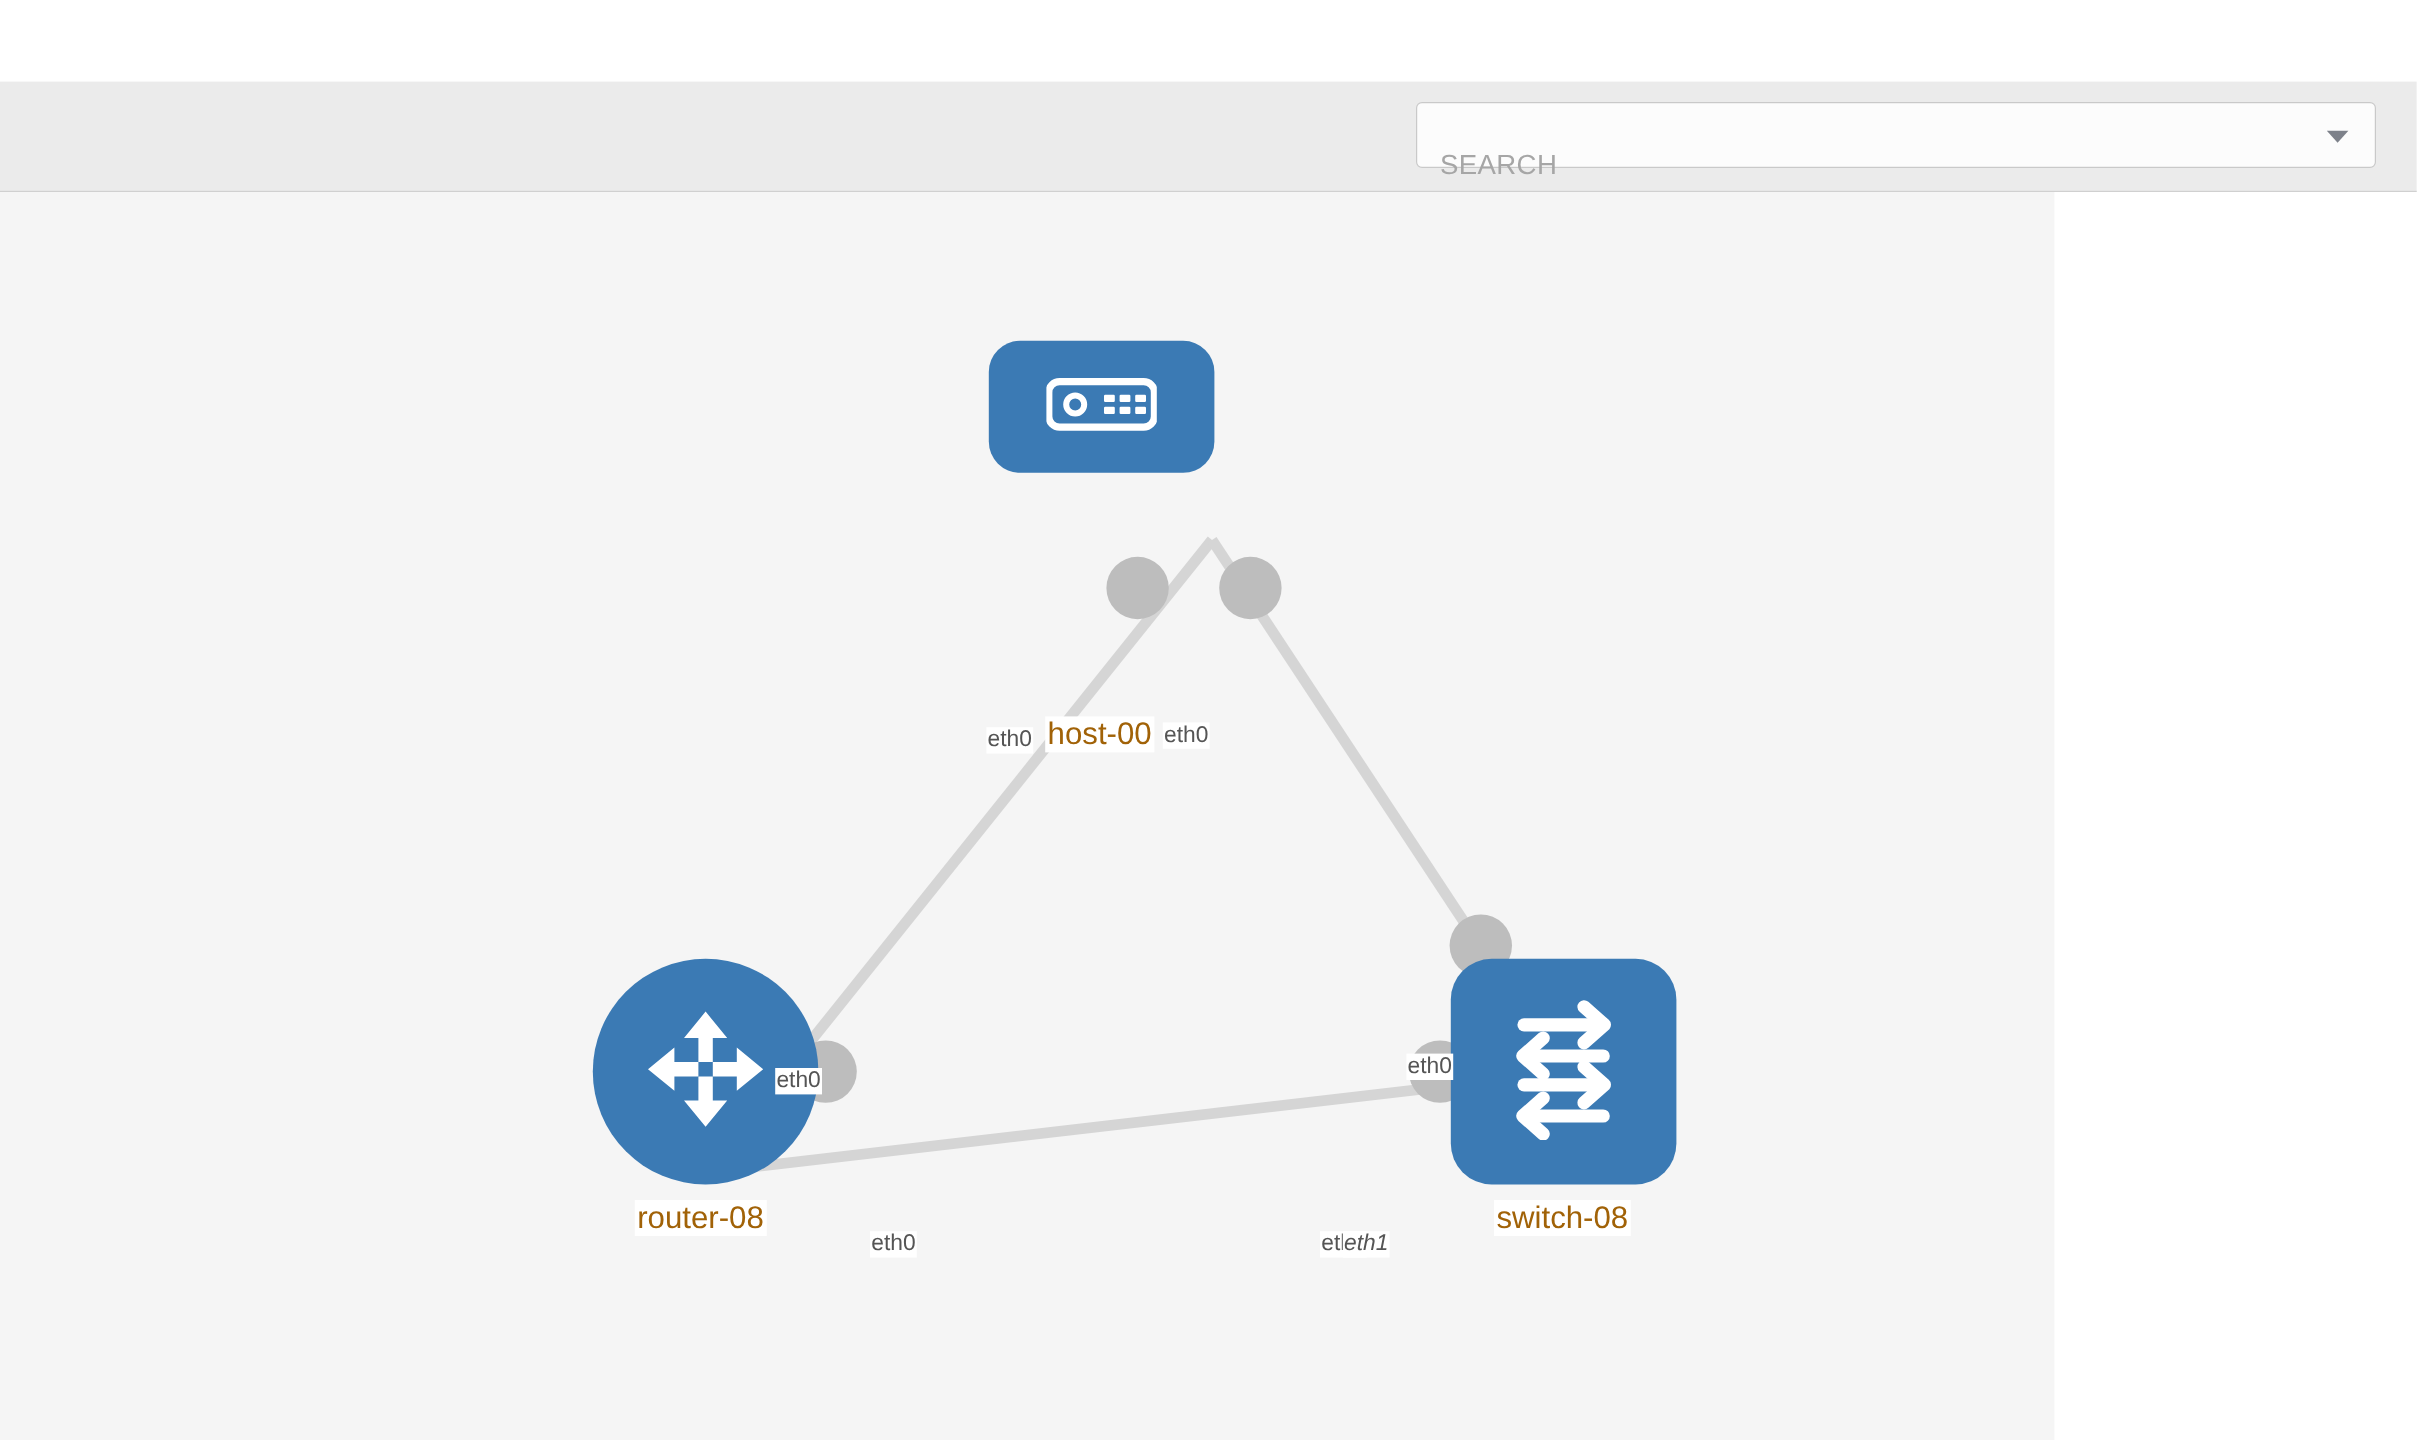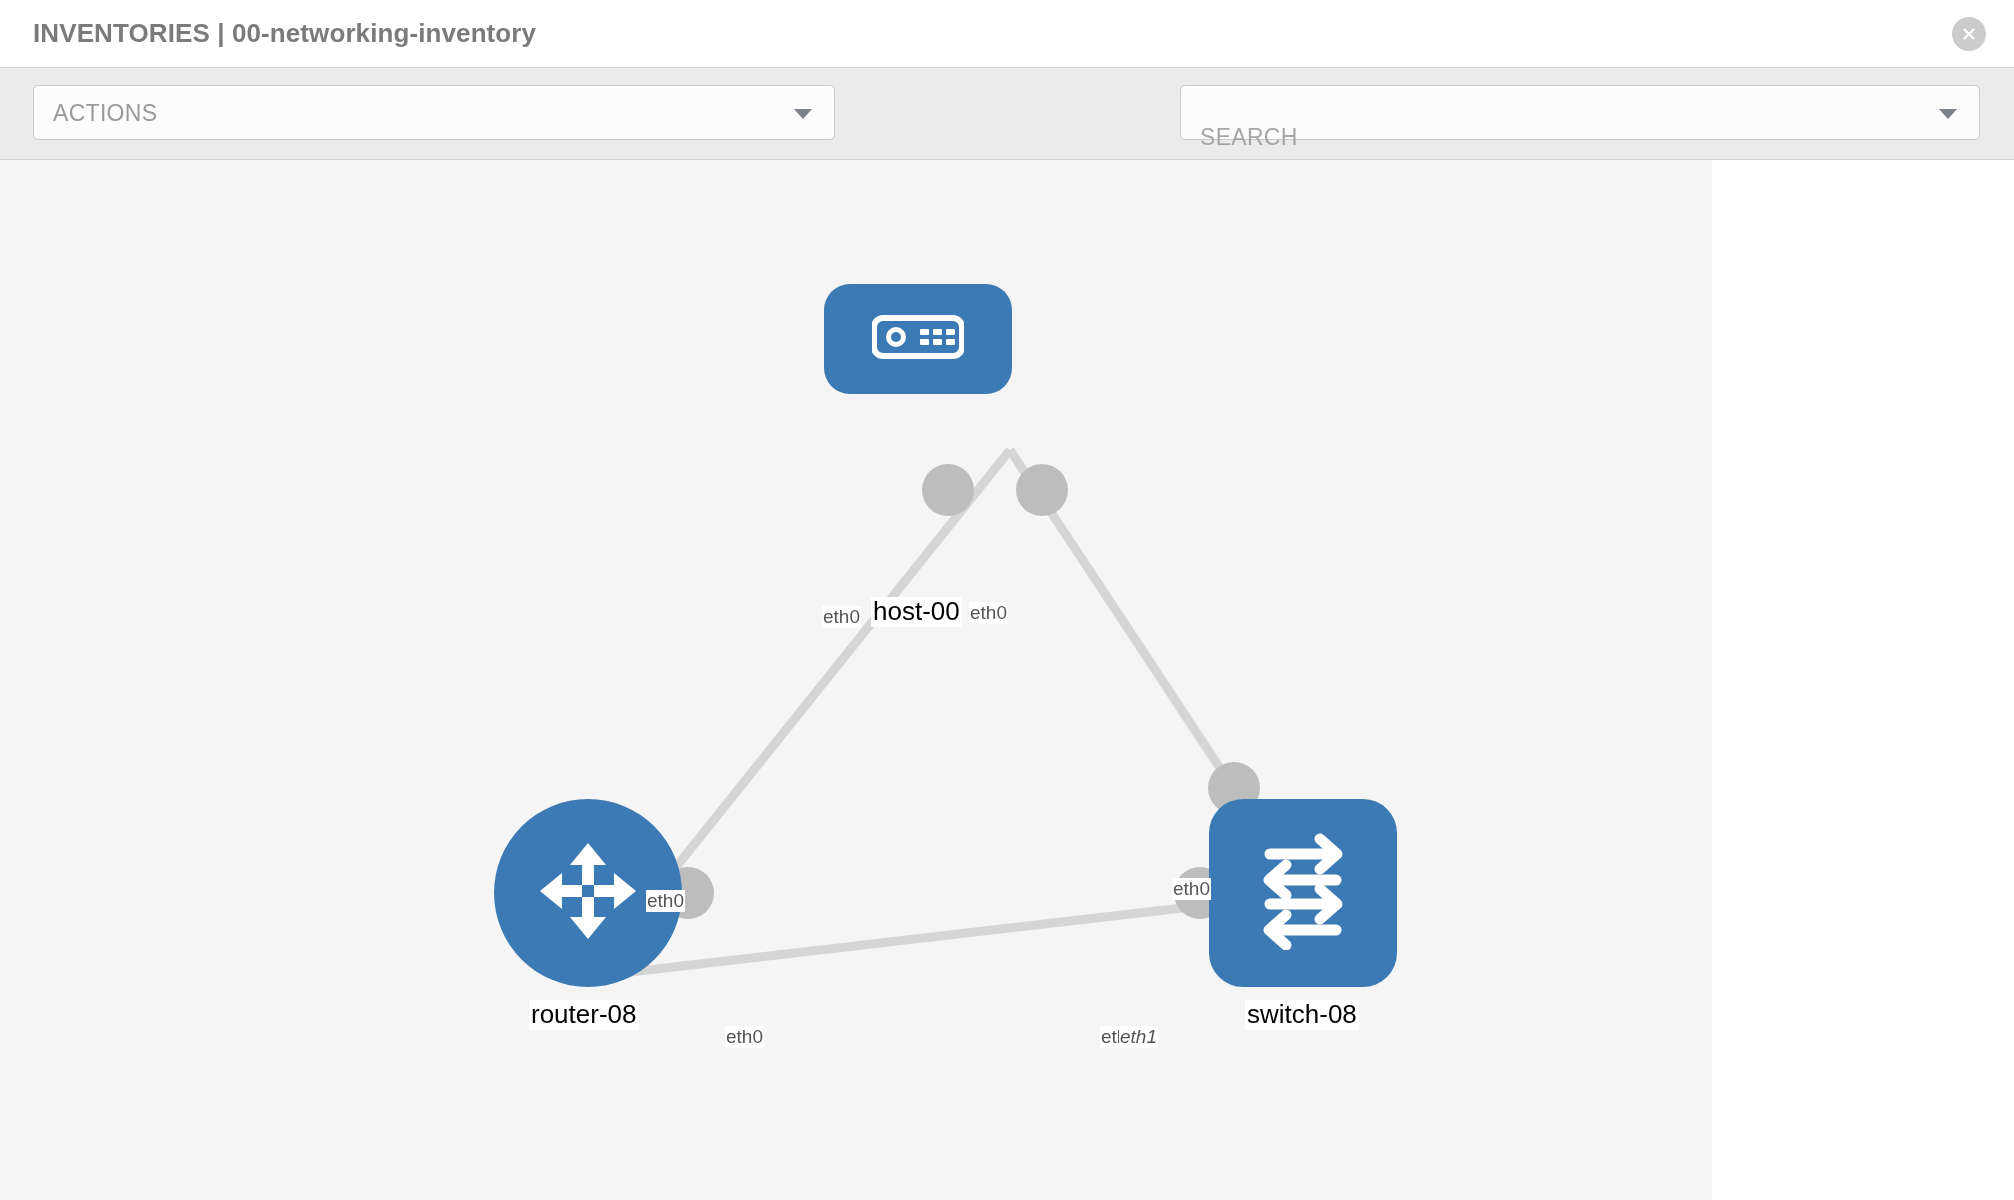--- a/index.html
+++ b/index.html
@@ -157,21 +157,21 @@
     position: absolute;
     background: #3b7ab4;
     display: flex;
     align-items: center;
     justify-content: center;
   }
 
   .node-label {
     position: absolute;
     font-size: 26px;
-    color: #000000;
+    color: #a16207;
     background: #ffffff;
     white-space: nowrap;
     padding: 0 2px;
     line-height: 1.15;
   }
 
   .iface-label {
     position: absolute;
     font-size: 19px;
     color: #555555;
@@ -180,37 +180,23 @@
     padding: 0 1px;
     line-height: 1.15;
     cursor: default;
   }
 </style>
 </head>
 <body>
 
 <div id="app">
 
-  <div class="header">
-    <div class="header-title">INVENTORIES | 00-networking-inventory</div>
-    <div class="close-btn">
-      <span>
-        <svg width="20" height="20" viewBox="0 0 20 20">
-          <path d="M5.8 4.2 L10 8.4 L14.2 4.2 L15.8 5.8 L11.6 10 L15.8 14.2 L14.2 15.8 L10 11.6 L5.8 15.8 L4.2 14.2 L8.4 10 L4.2 5.8 Z" fill="#ffffff"></path>
-        </svg>
-      </span>
-    </div>
-  </div>
 
   <div class="toolbar">
 
-    <div class="actions-select">
-      <span class="label">ACTIONS</span>
-      <span class="caret"></span>
-    </div>
 
     <div class="tool-icon wrench">
       <span>
         <svg width="34" height="34" viewBox="0 0 24 24">
           <path d="M20.3 4.6a5.6 5.6 0 0 0-6.3 7.3L4.4 21.5a1.6 1.6 0 0 0 2.2 2.2l9.6-9.6a5.6 5.6 0 0 0 7.3-6.3l-3 3-2.6-.7-.7-2.6 3.1-3z" transform="translate(-1.2,-2.2) scale(0.95)" fill="#868b94"></path>
           <circle cx="5.6" cy="19.4" r="1.1" fill="#ffffff"></circle>
         </svg>
       </span>
     </div>
 

